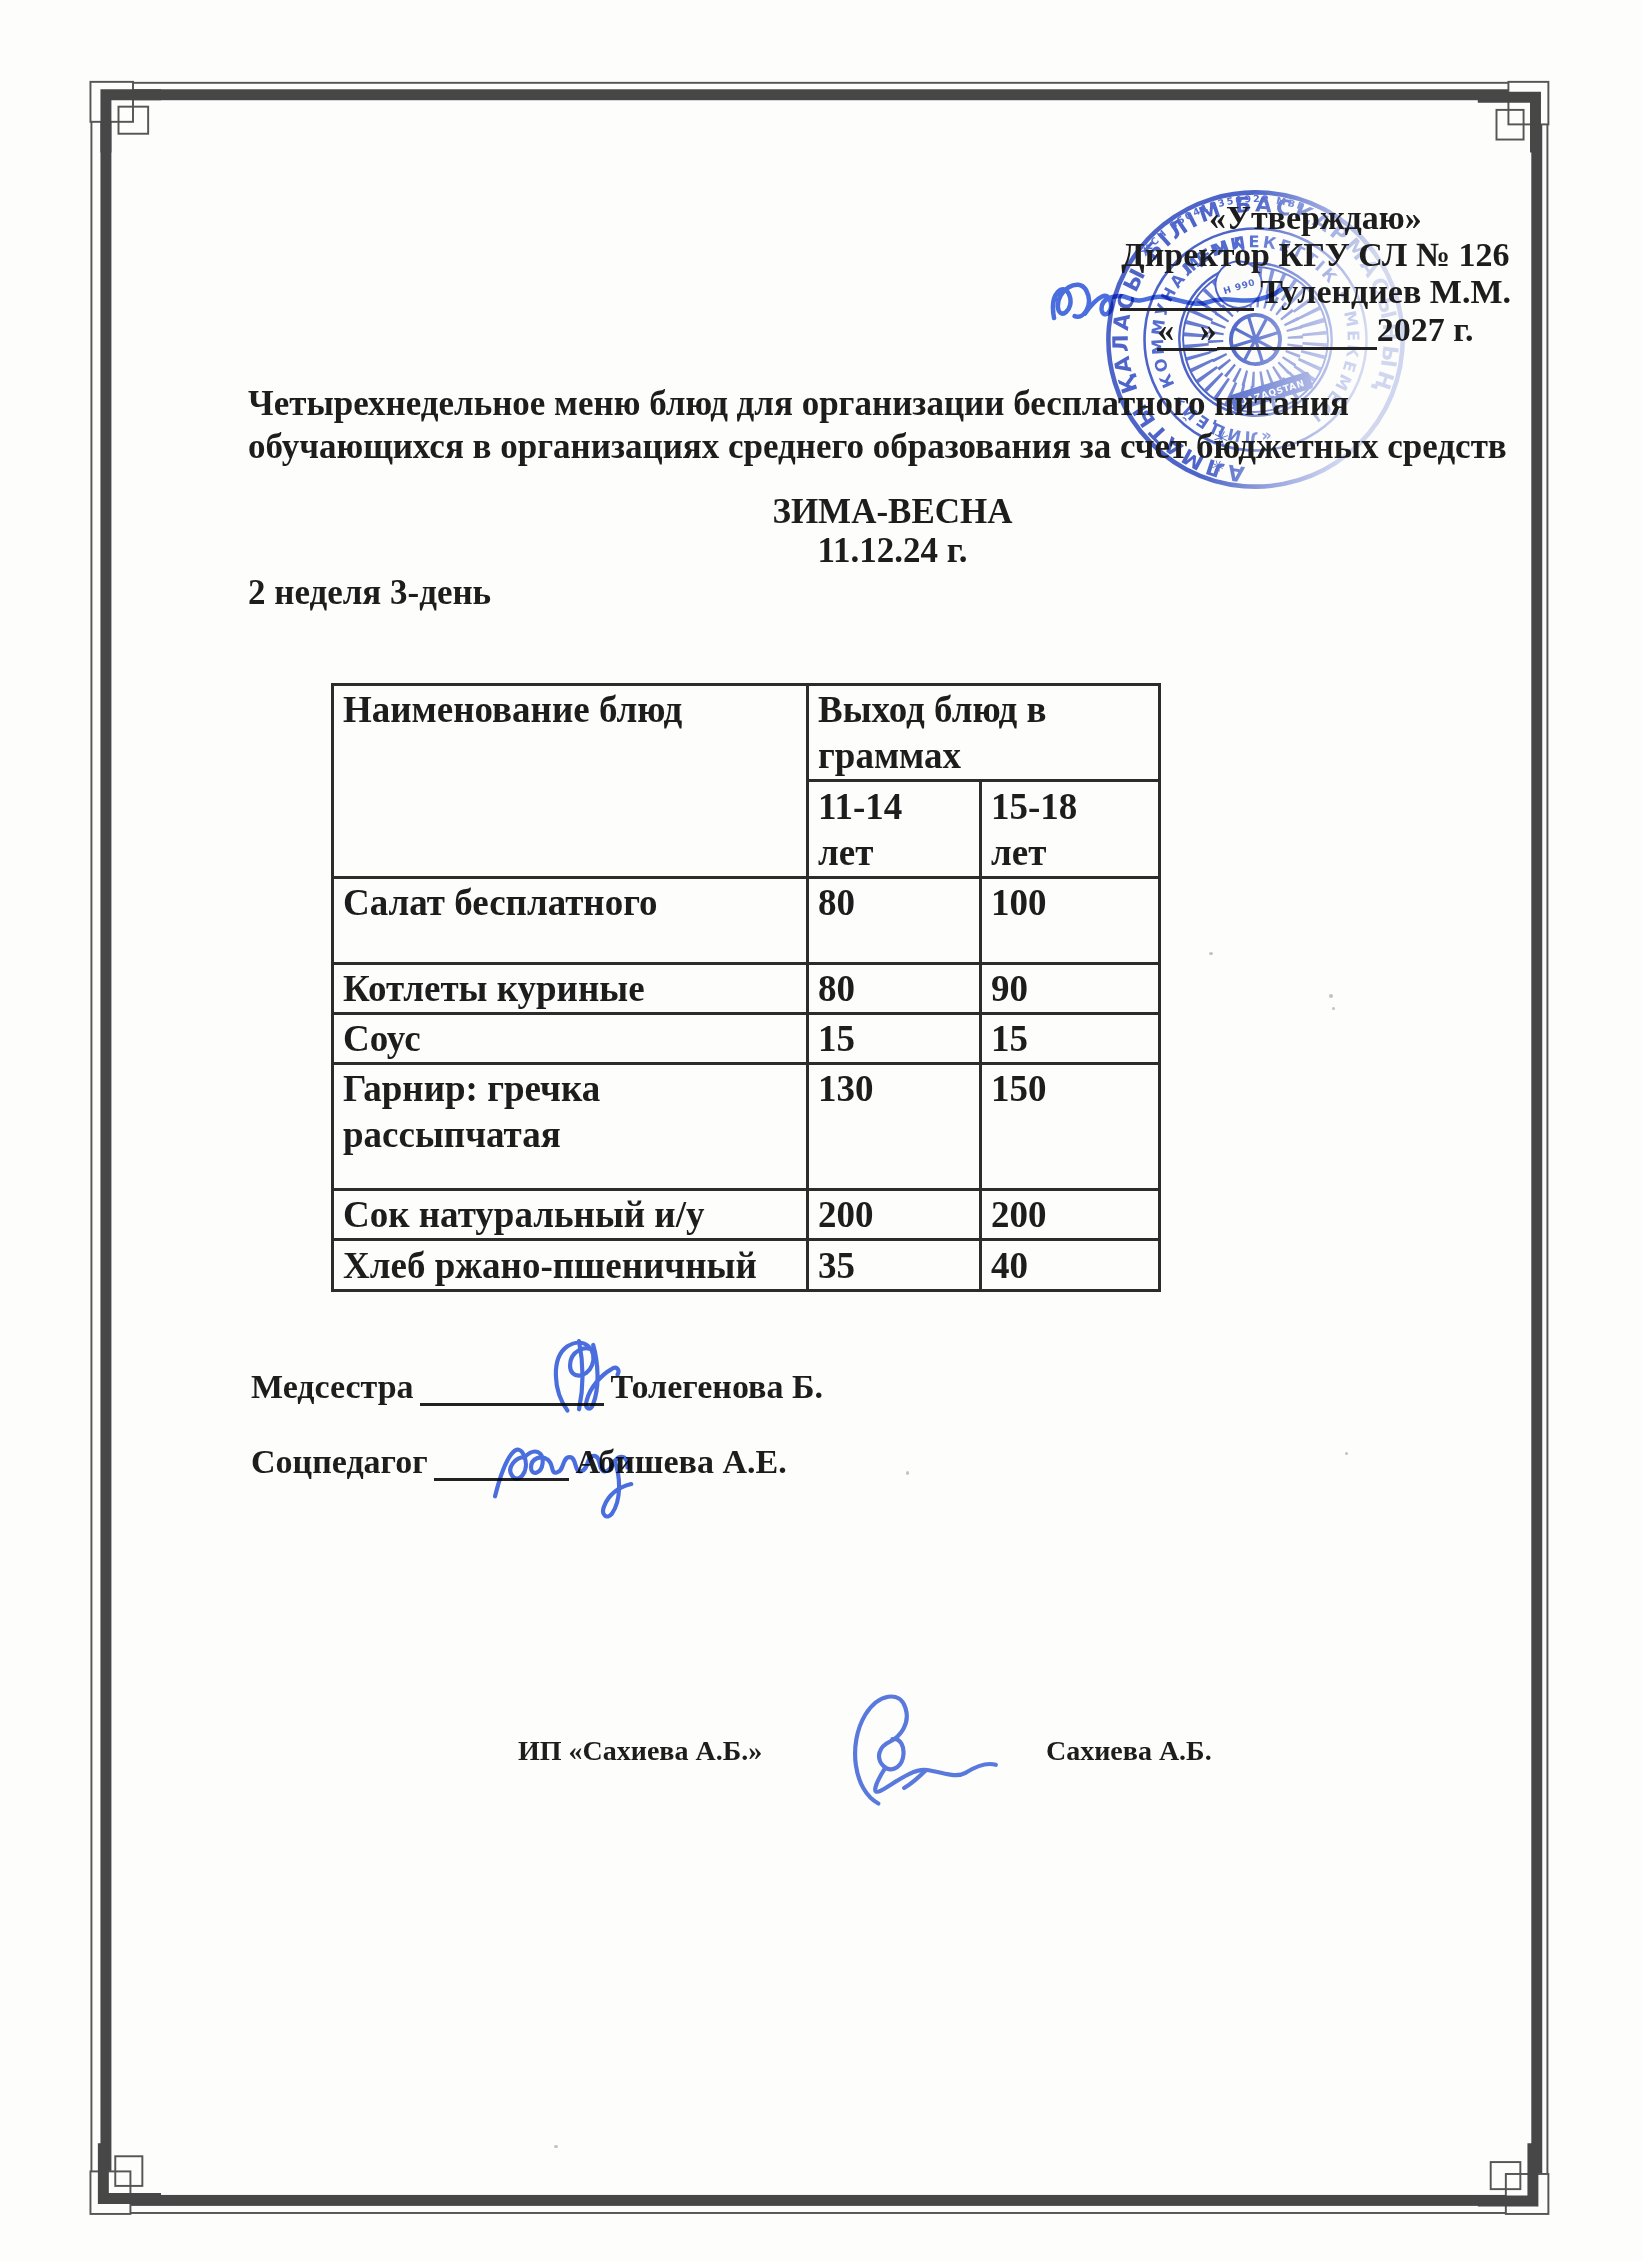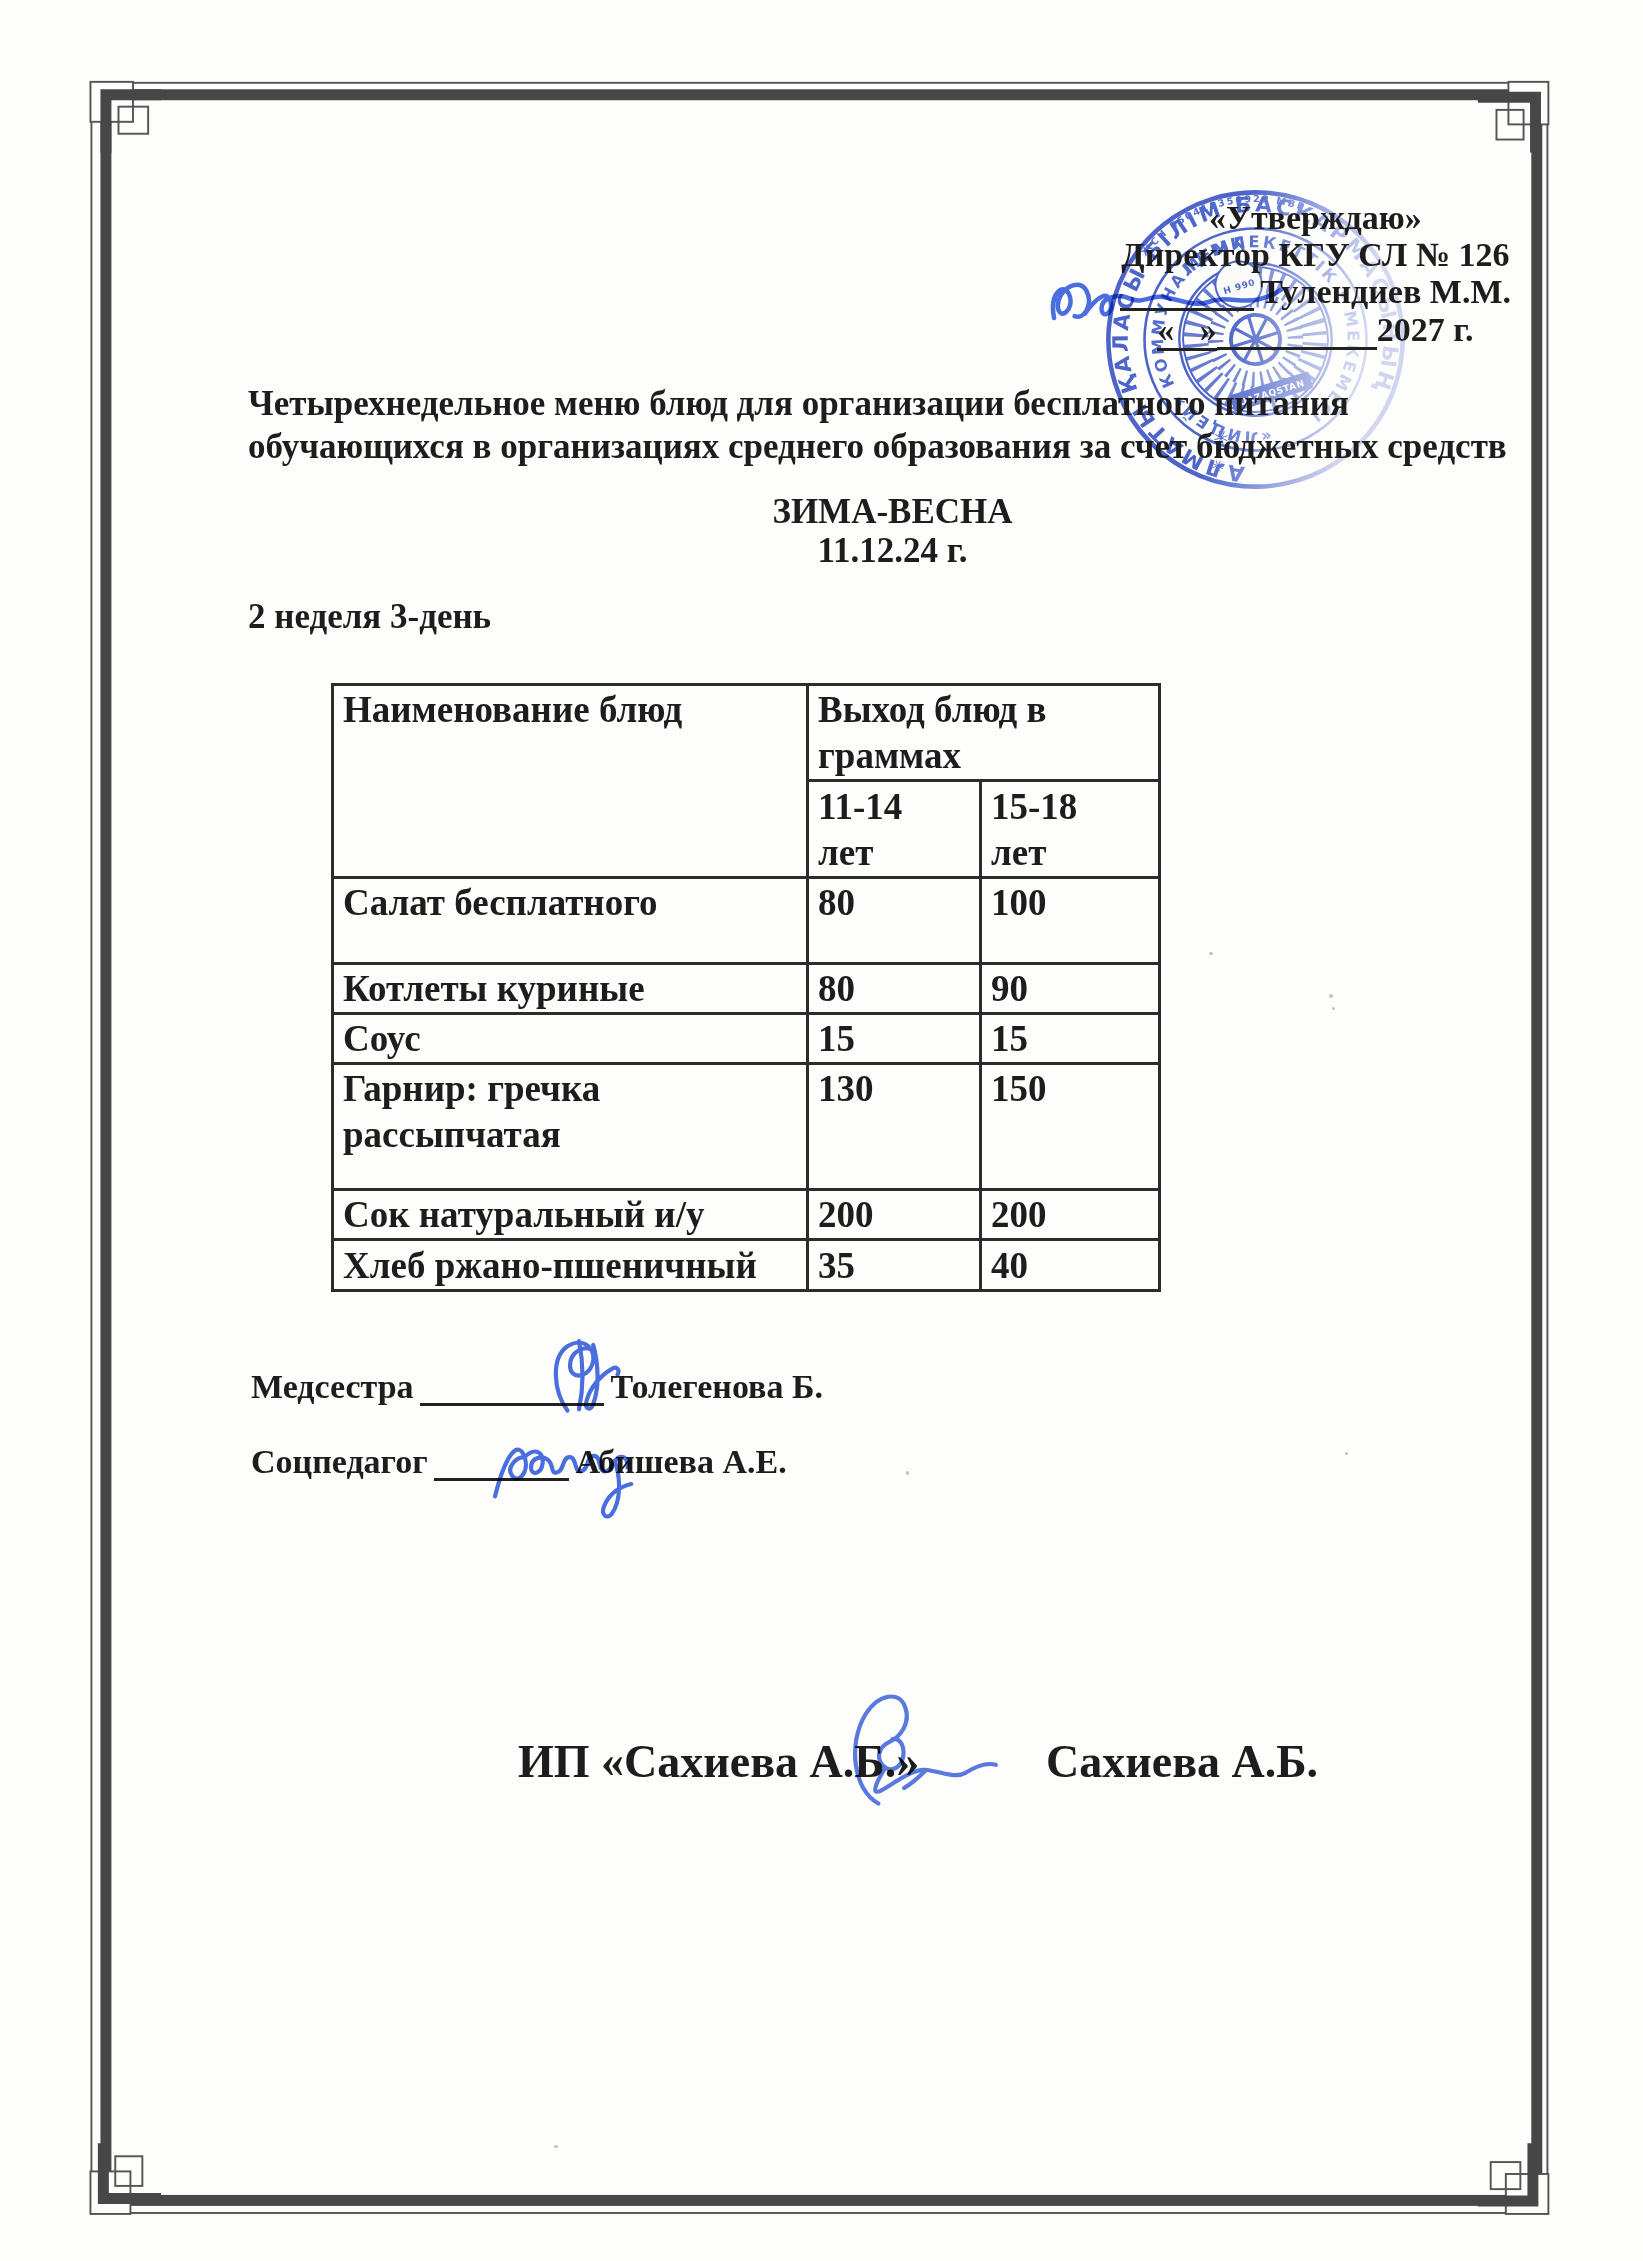--- a/index.html
+++ b/index.html
@@ -21,21 +21,21 @@
   
   .doc-title{
     position:absolute; left:248px; top:382px; width:1289px; z-index:4;
     font-weight:bold; font-size:35px; line-height:43px; text-align:left;
   }
   .season-block{
     position:absolute; left:248px; top:492px; width:1289px; z-index:4;
     text-align:center; font-weight:bold; font-size:35px; line-height:39px;
   }
   .week-line{
-    position:absolute; left:248px; top:597px; z-index:4;
+    position:absolute; left:248px; top:573px; z-index:4;
     font-weight:bold; font-size:35px;
   }
   
   .menu-table{
     position:absolute; left:331px; top:683px; z-index:4;
     border-collapse:collapse; table-layout:fixed; width:826px;
     font-weight:bold; font-size:37px; line-height:46px;border-radius:15px;
   }
   .menu-table td{
     border:3.2px solid #2c2c2c; vertical-align:top; padding:1.3px 6.4px 0 9px;
@@ -43,21 +43,21 @@
   }
   .menu-table .w420{max-width:277px; display:block;}
   .menu-table .w170{max-width:113px; display:block;}
   .menu-table .w505{max-width:326px; display:block;}
   
   .sigrow{position:absolute; z-index:4; font-weight:bold; font-size:34px; white-space:nowrap;}
   .sig-ul{display:inline-block; height:26px; vertical-align:-7.7px; border-bottom:3.9px solid #222; margin:0 6.4px;}
   .ul-nurse{width:184px;}
   .ul-social{width:135px;}
   
-  .company-line{position:absolute; z-index:4; font-weight:bold; font-size:46px; white-space:nowrap;text-align:center;}
+  .company-line{position:absolute; z-index:4; font-weight:bold; font-size:28px; white-space:nowrap;text-align:center;}
   
   .stamp{
     position:absolute; left:1100px; top:184px; width:311px; height:311px; z-index:3;
     mix-blend-mode:multiply; opacity:0.94;
     -webkit-mask-image:linear-gradient(100deg, rgba(0,0,0,.98) 42%, rgba(0,0,0,.55) 62%, rgba(0,0,0,.22) 80%, rgba(0,0,0,.28) 100%);
     mask-image:linear-gradient(100deg, rgba(0,0,0,.98) 42%, rgba(0,0,0,.55) 62%, rgba(0,0,0,.22) 80%, rgba(0,0,0,.28) 100%);
   }
   .stamp text{font-family:"DejaVu Sans","Liberation Sans",sans-serif; font-weight:bold;}
   .ring-big{font-size:33px; letter-spacing:5px;}
   .ring-inner{font-size:25px; letter-spacing:4px;}

